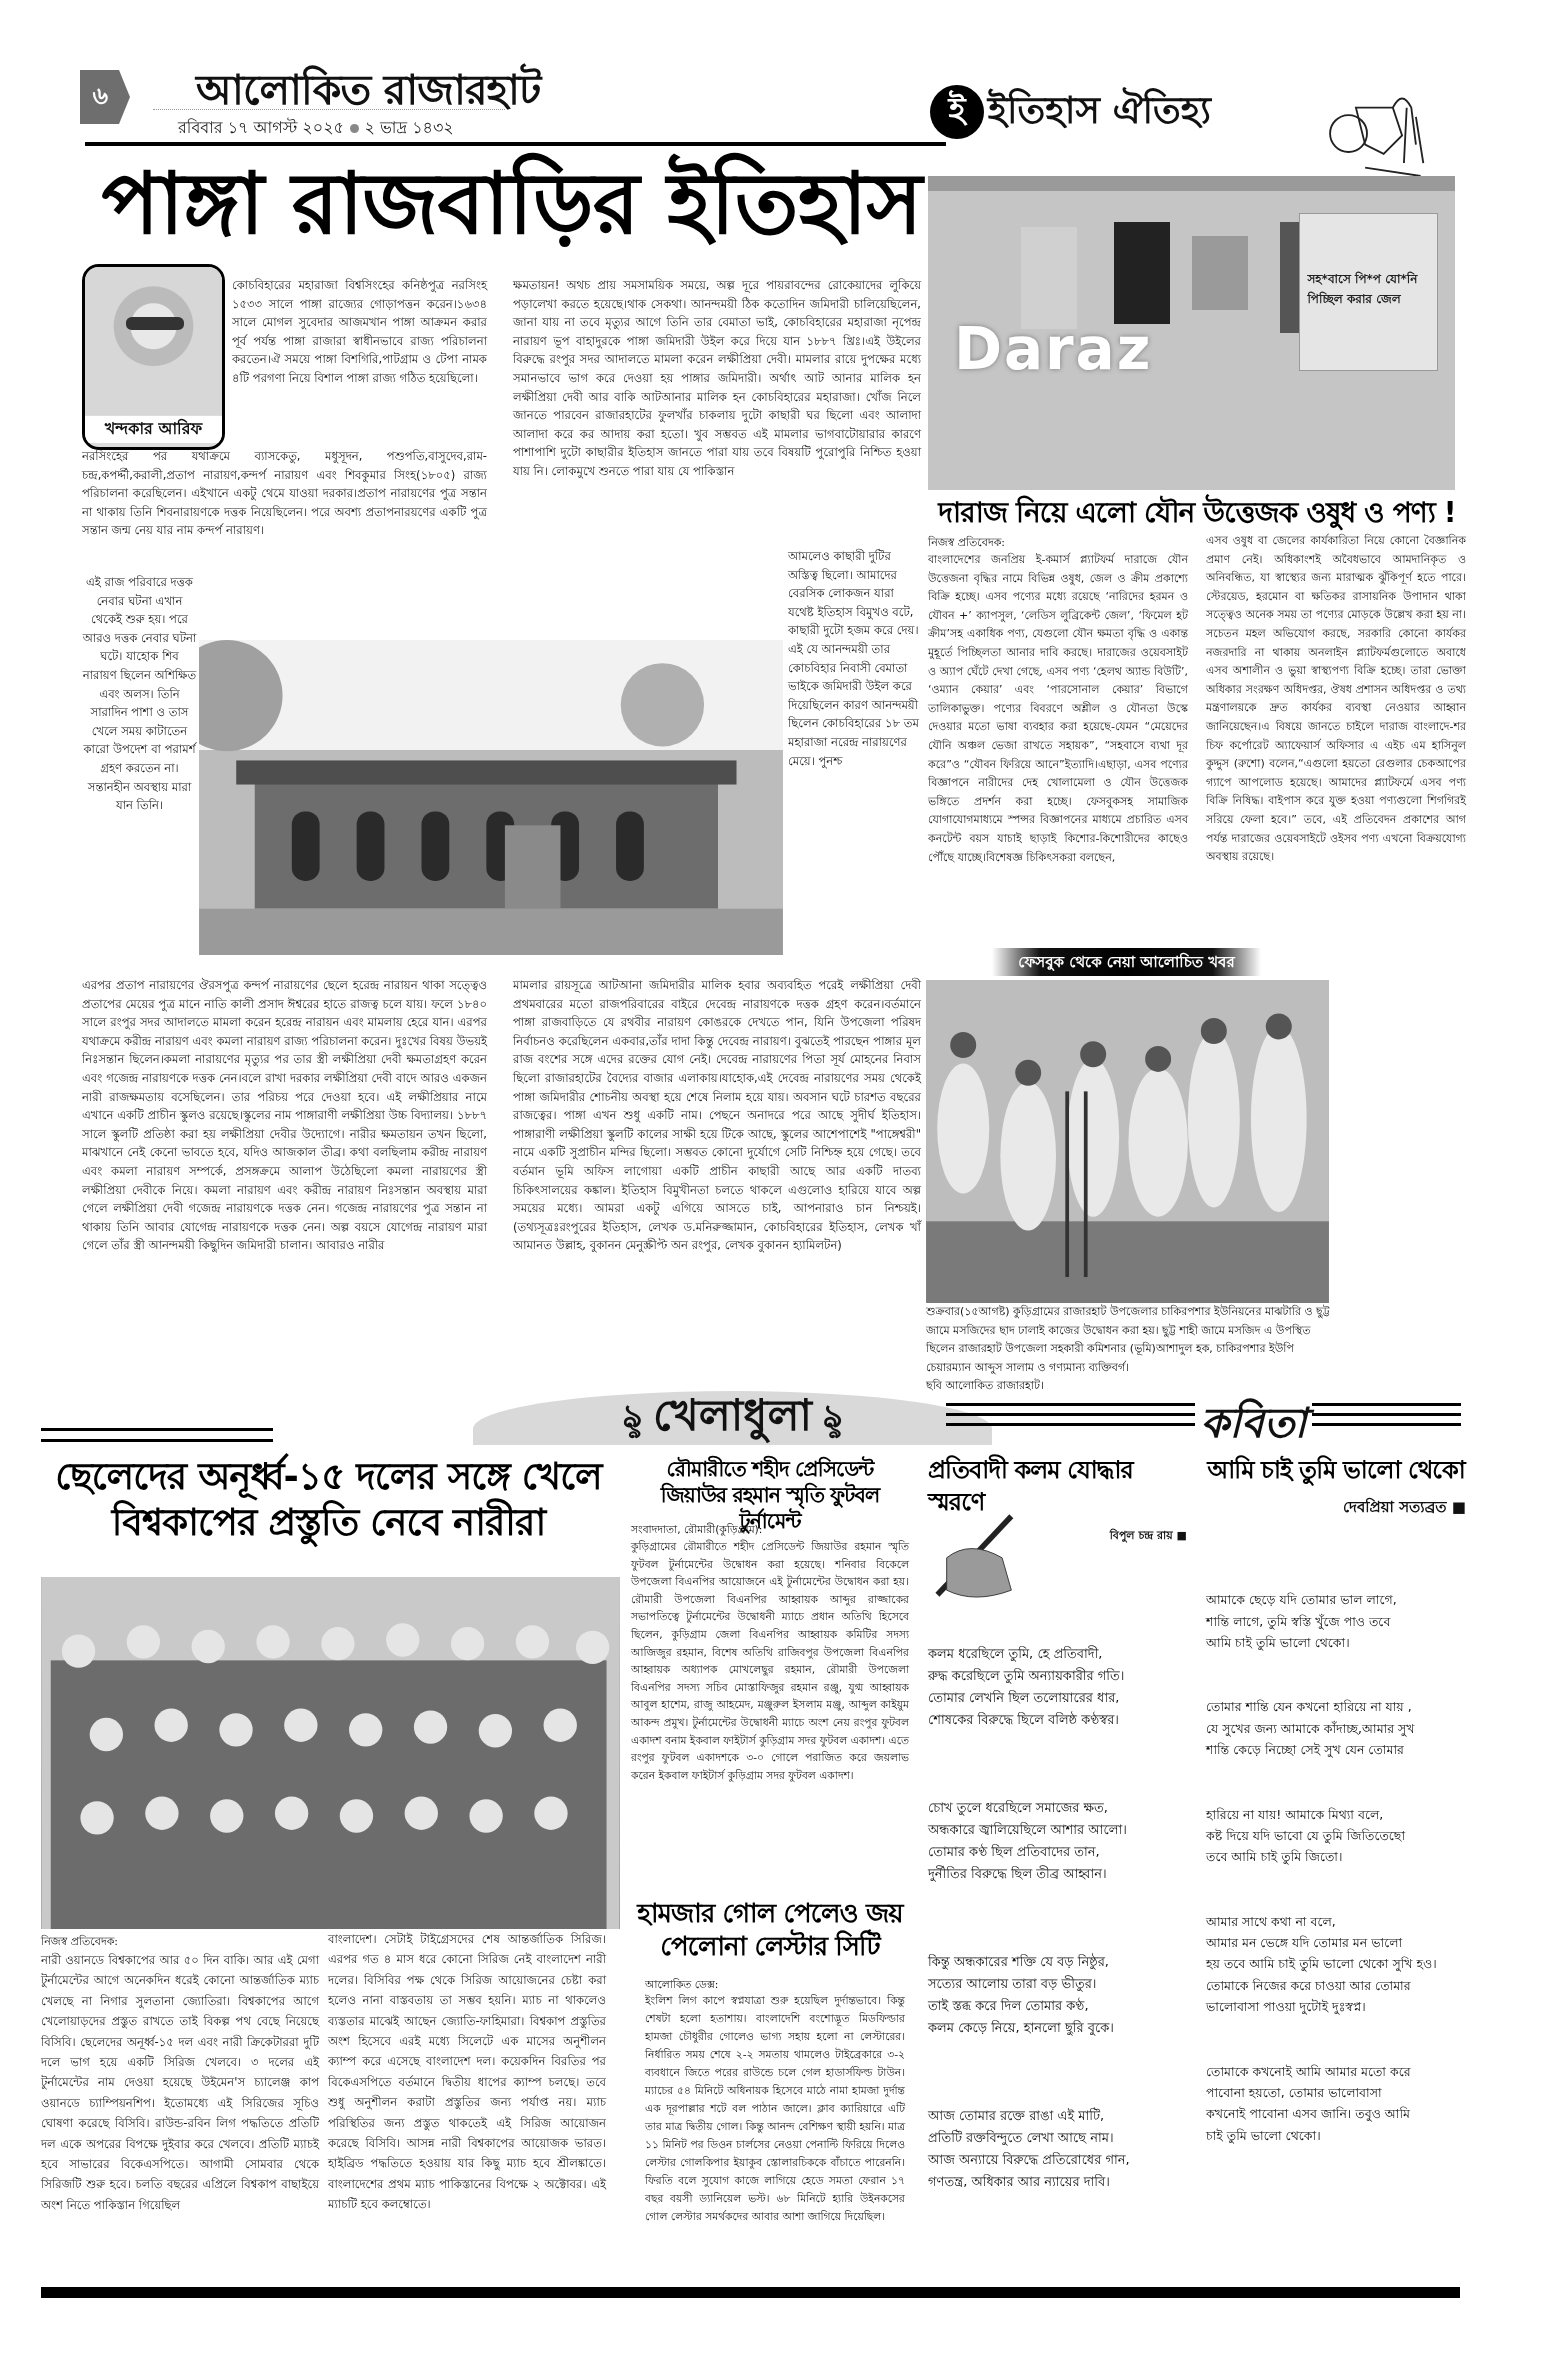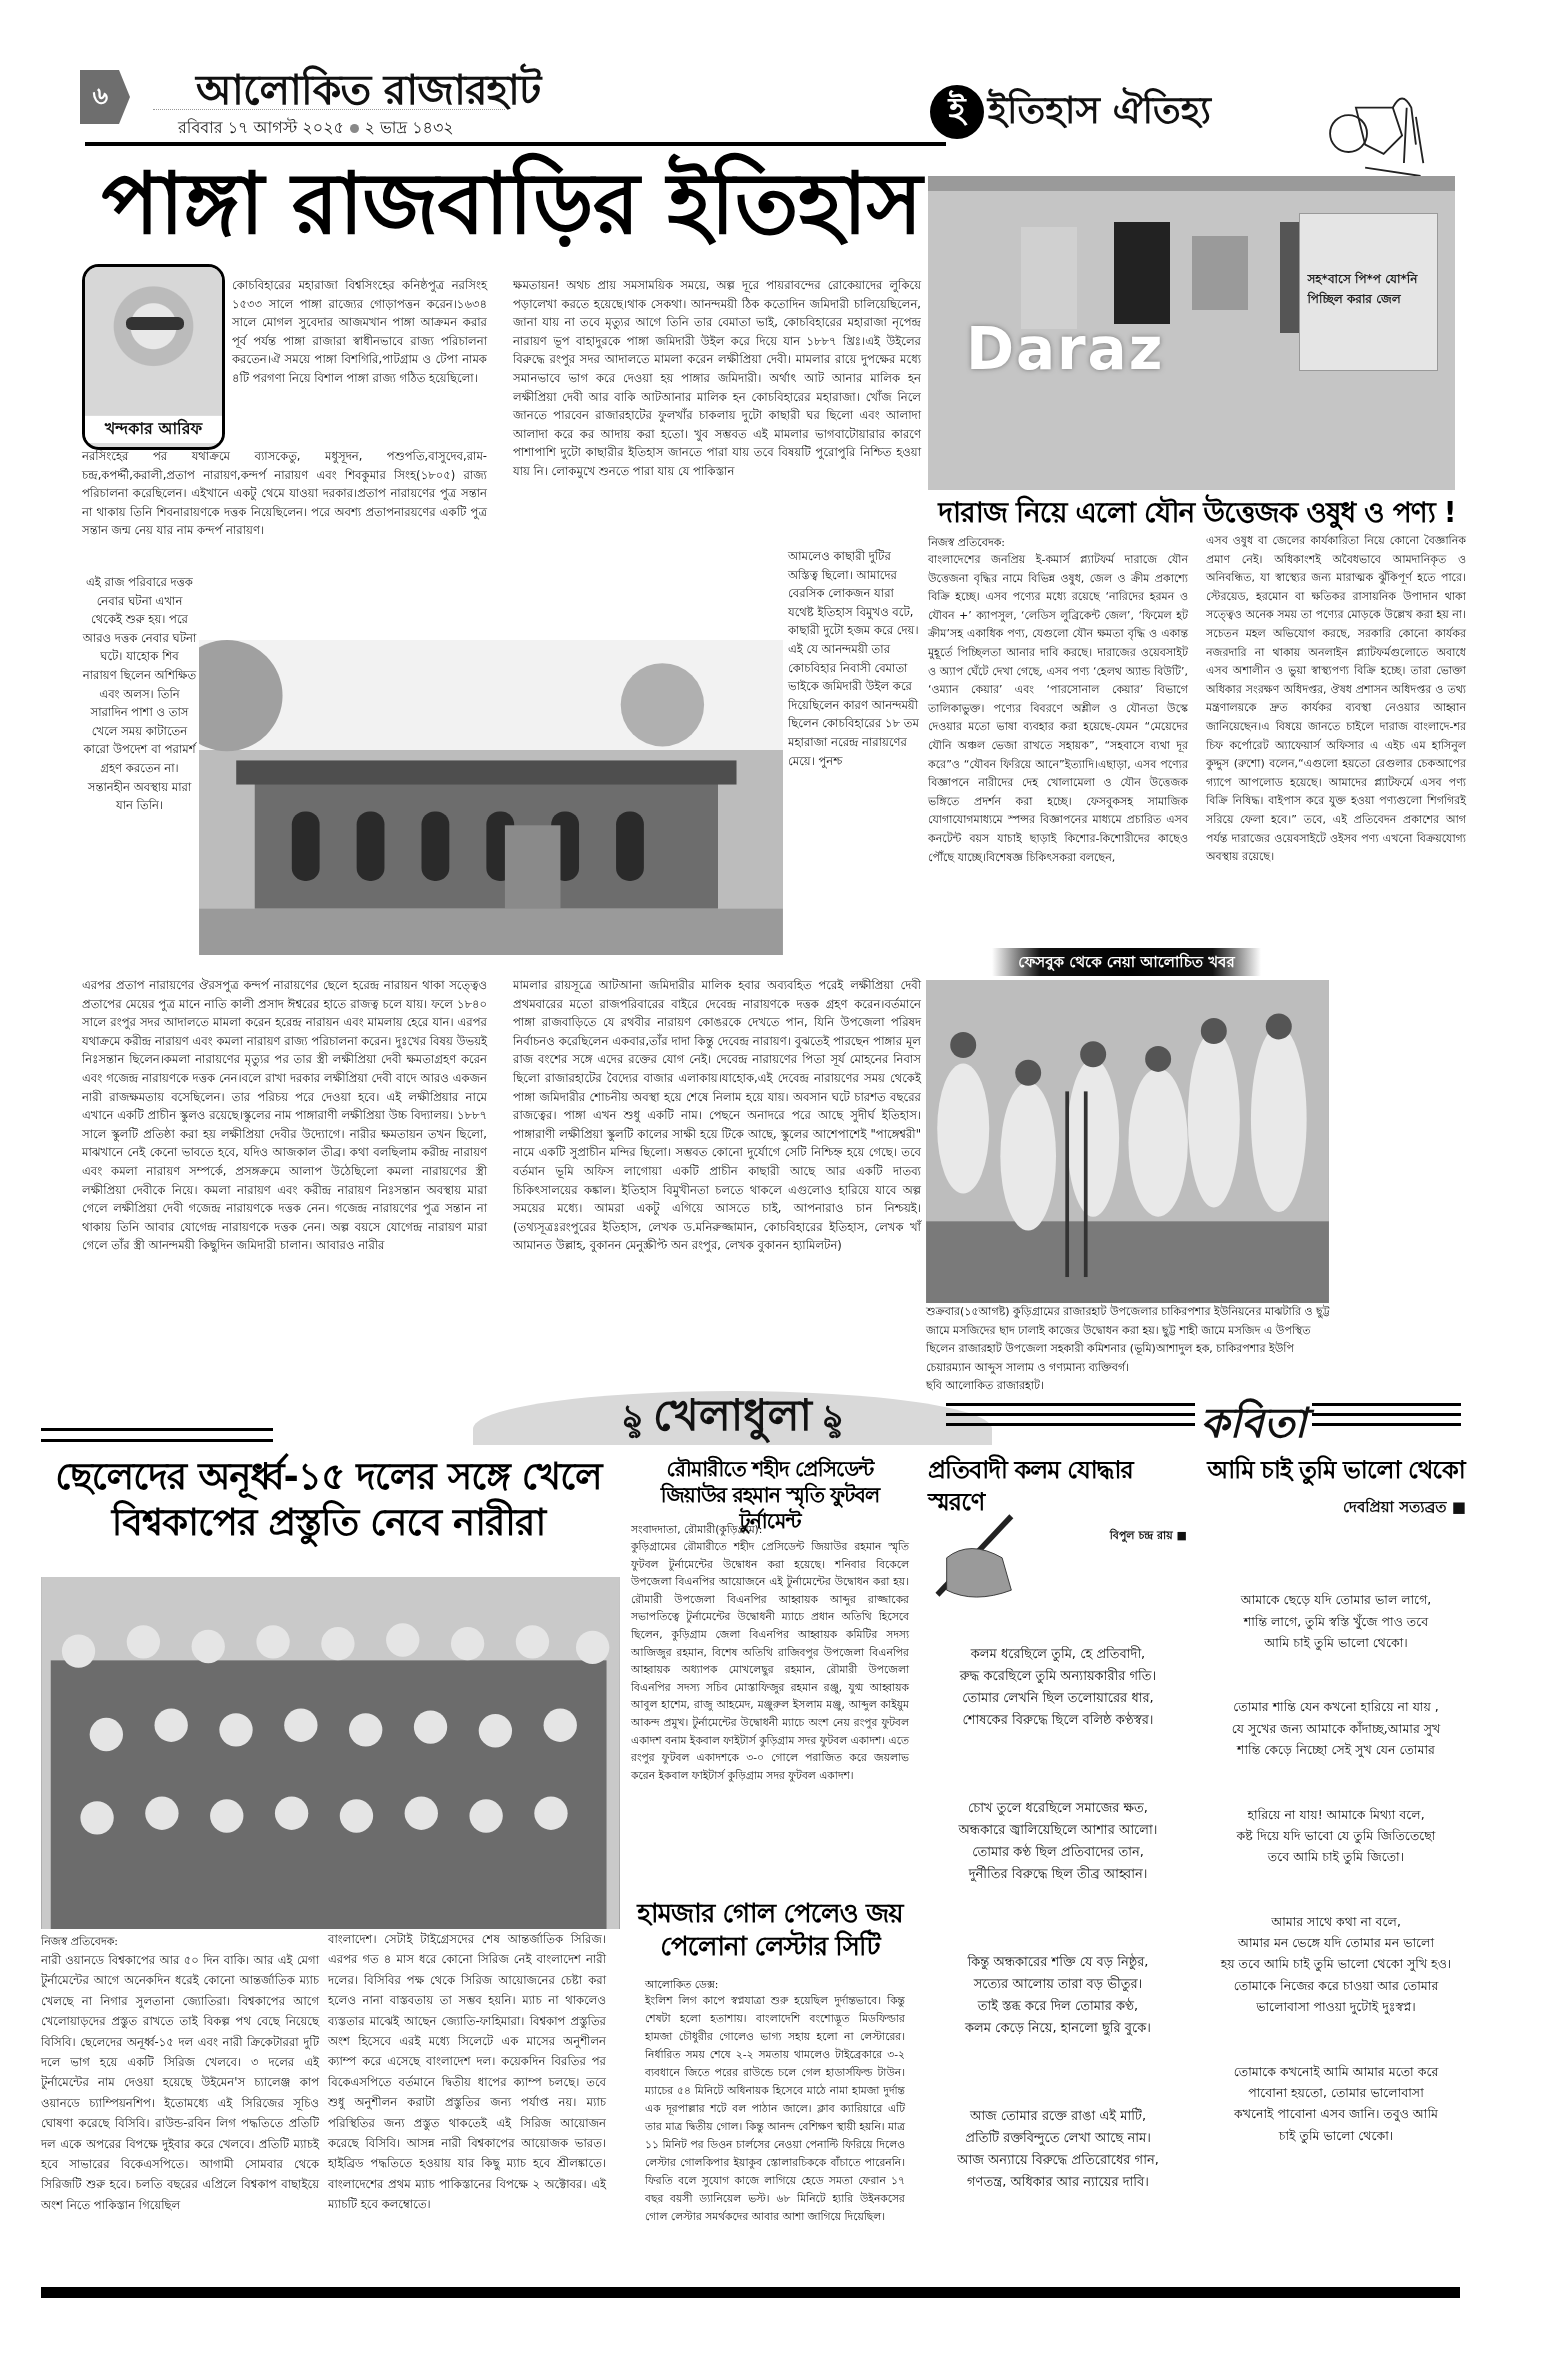--- a/index.html
+++ b/index.html
@@ -29,21 +29,21 @@
   #author-photo .glasses { position:absolute; left:41px; top:50px; width:58px; height:13px; background:#333; border-radius:5.6px; }
   #author-name { position:absolute; left:0; bottom:3.7px; width:100%; text-align:center; font-size:16px; font-weight:900; background:#fff; }
 
   
   #itihas-header { left: 930px; top: 83px; width: 399px; height: 58px; font-size: 37px; font-weight: 900; display:flex; align-items:center; }
   .circ { display:inline-flex; width:54px; height:54px; border-radius:50%; background:#000; color:#fff; align-items:center; justify-content:center; font-size:33px; }
   #oxcart { left: 1328px; top: 80px; width: 102px; height: 96px; }
 
   
   #daraz-img { left: 928px; top: 176px; width: 527px; height: 314px; background: linear-gradient(180deg,#9a9a9a 0 15px,#c5c5c5 15px 100%); overflow:hidden; }
-  #daraz-logo { position:absolute; left:26px; top:139px; font-size:58px; font-weight:900; color:#fff; text-shadow: 0 0 5.6px #777; letter-spacing: 1.9px; margin-left: 12px; }
+  #daraz-logo { position:absolute; left:26px; top:139px; font-size:58px; font-weight:900; color:#fff; text-shadow: 0 0 5.6px #777; letter-spacing: 1.9px; }
   .prod { position:absolute; background:#8c8c8c; }
 
   
   #daraz-headline { left: 928px; top: 492px; width: 538px; font-size: 28px; line-height: 41px; text-align:center; }
 
   
   #fb-bar { left: 992px; top: 948px; width: 269px; height: 28px; background: linear-gradient(90deg,#fff 0%,#111 18%,#000 50%,#111 82%,#fff 100%);
     color:#fff; font-size:15px; display:flex; align-items:center; justify-content:center; font-weight:bold; }
 
   #fb-photo { left: 926px; top: 980px; width: 403px; height: 323px; }
@@ -56,21 +56,21 @@
   #khela-rules-l div { height: 2.8px; background:#000; margin-bottom:8.3px; }
 
   
   #kobita-rules { left: 946px; top: 1403px; width: 515px; }
   #kobita-rules div { height: 2.8px; background:#000; margin-bottom: 7.4px; }
   #kobita-title { left: 1195px; top: 1391px; font-size: 41px; font-weight: 900; background:#fff; padding: 0 5.6px; font-style: italic; }
 
   .sport-head { font-size: 37px; line-height: 46px; text-align:center; }
   .mid-head { font-size: 20.4px; line-height: 26px; text-align:center; }
   .poem-head { font-size: 24px; line-height: 32px; }
-  .poem { font-size: 13px; line-height: 22px; text-align:center; }
+  .poem { font-size: 13px; line-height: 22px; }
   .poem .stanza { margin-bottom: 22px; }
   .bottom-rule { height: 11px; background:#000; }
 
   .pen-icon { left: 928px; top: 1507px; width: 102px; height: 97px; }
 </style>
 </head>
 <body>
 
 <div id="page-tab" class="abs">
     <span>৬</span>

